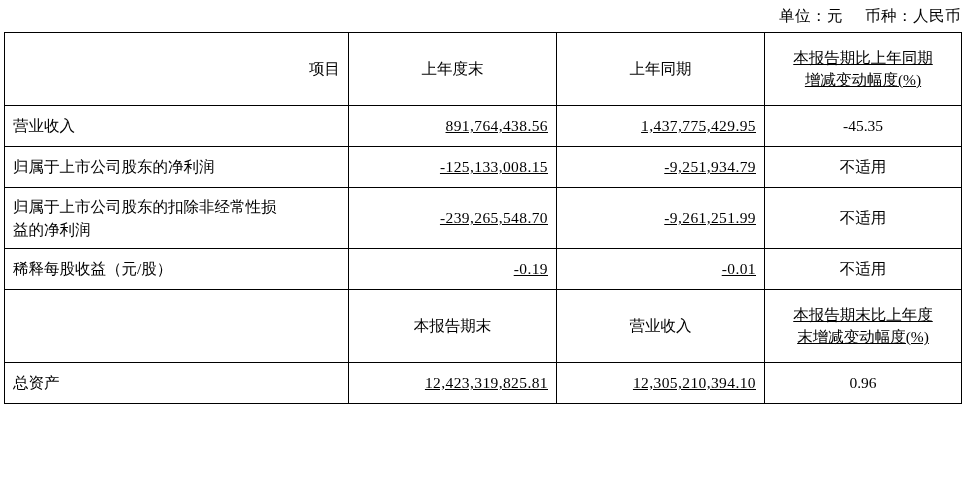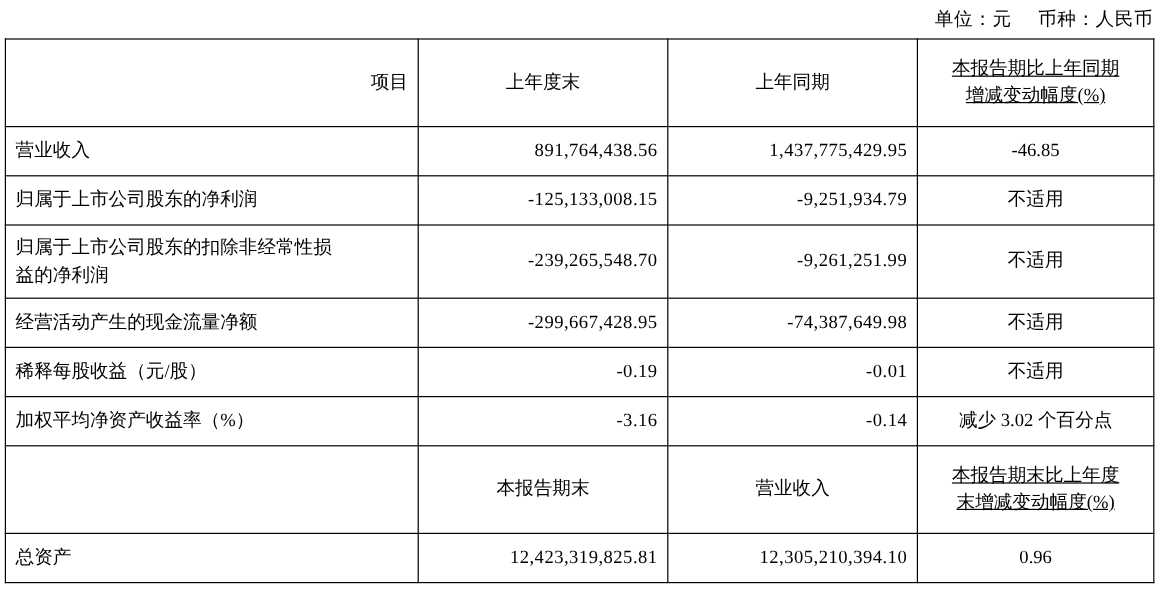--- a/index.html
+++ b/index.html
@@ -65,20 +65,21 @@
     text-align: left;
     white-space: nowrap;
   }
   .label.wrap {
     white-space: normal;
   }
   .num {
     text-align: right;
     font-family: "Liberation Serif", "DejaVu Serif", serif;
     letter-spacing: 0.4px;
+    text-decoration: underline;
   }
   .ctr {
     text-align: center;
   }
   .r-tall td {
     height: 50px;
   }
   .r-std td {
     height: 30px;
     margin-left: 36px;
@@ -114,61 +115,49 @@
         <td class="hdr two-line">
           <span class="sub">本报告期比上年同期</span>
           <span class="sub">增减变动幅度(%)</span>
         </td>
       </tr>
 
       <tr class="r-std">
         <td class="label">营业收入</td>
         <td class="num">891,764,438.56</td>
         <td class="num">1,437,775,429.95</td>
-        <td class="ctr">-46.85</td>
+        <td class="ctr">-45.35</td>
       </tr>
 
       <tr class="r-std">
         <td class="label">归属于上市公司股东的净利润</td>
         <td class="num">-125,133,008.15</td>
         <td class="num">-9,251,934.79</td>
         <td class="ctr">不适用</td>
       </tr>
 
       <tr class="r-tall">
         <td class="label wrap">
           <span class="sub">归属于上市公司股东的扣除非经常性损</span>
           <span class="sub">益的净利润</span>
         </td>
         <td class="num">-239,265,548.70</td>
         <td class="num">-9,261,251.99</td>
         <td class="ctr">不适用</td>
       </tr>
 
-      <tr class="r-std">
-        <td class="label">经营活动产生的现金流量净额</td>
-        <td class="num">-299,667,428.95</td>
-        <td class="num">-74,387,649.98</td>
-        <td class="ctr">不适用</td>
-      </tr>
 
 
       <tr class="r-std">
         <td class="label">稀释每股收益（元/股）</td>
         <td class="num">-0.19</td>
         <td class="num">-0.01</td>
         <td class="ctr">不适用</td>
       </tr>
 
-      <tr class="r-std">
-        <td class="label">加权平均净资产收益率（%）</td>
-        <td class="num">-3.16</td>
-        <td class="num">-0.14</td>
-        <td class="ctr">减少 3.02 个百分点</td>
-      </tr>
 
       <tr>
         <td class="hdr blank"></td>
         <td class="hdr">本报告期末</td>
         <td class="hdr">营业收入</td>
         <td class="hdr two-line">
           <span class="sub">本报告期末比上年度</span>
           <span class="sub">末增减变动幅度(%)</span>
         </td>
       </tr>

